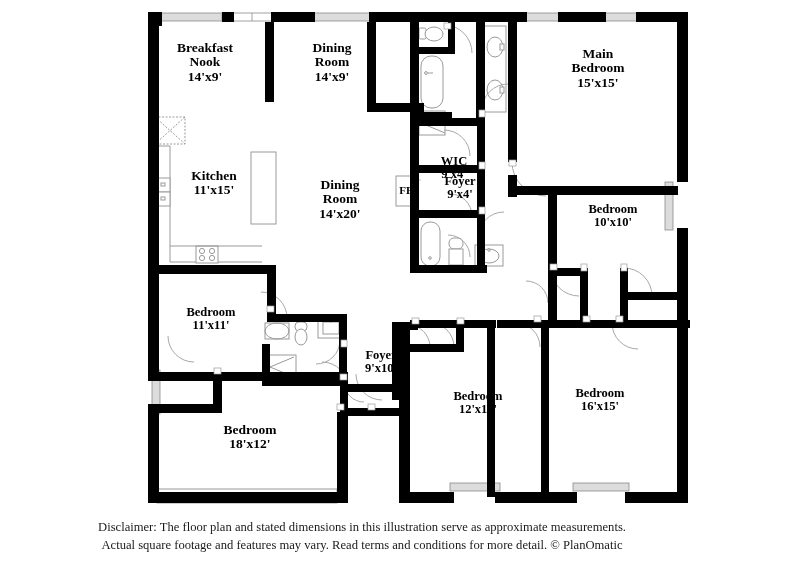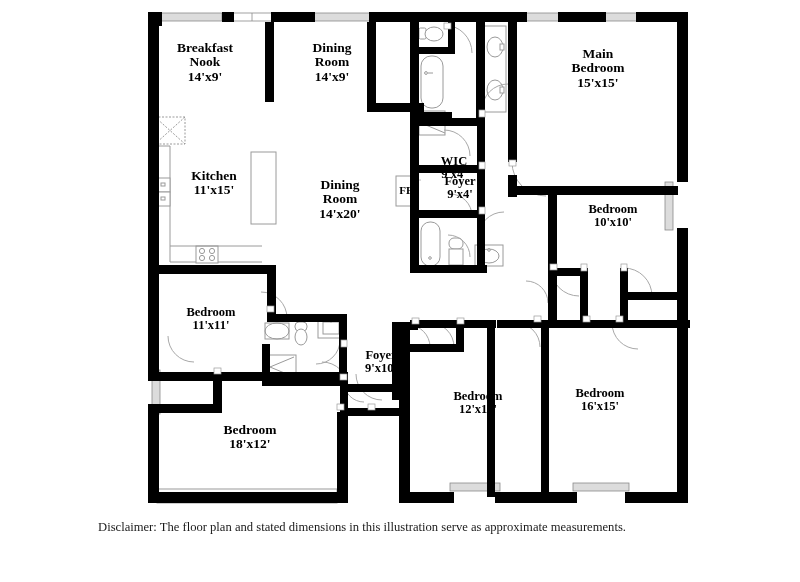--- a/index.html
+++ b/index.html
@@ -410,15 +410,16 @@
     <span class="rl-name">Bedroom</span>
     <span class="rl-dim">16'x15'</span>
   </div>
 
   <div class="room-label rl-fp" style="left:406px; top:191px;">
     <span class="rl-name">FP</span>
   </div>
 
   <div id="disclaimer">
     <span>Disclaimer: The floor plan and stated dimensions in this illustration serve as approximate measurements.</span>
+    <span>Actual square footage and features may vary. Read terms and conditions for more detail. © PlanOmatic</span>
   </div>
 
 </div>
 
 </body></html>

